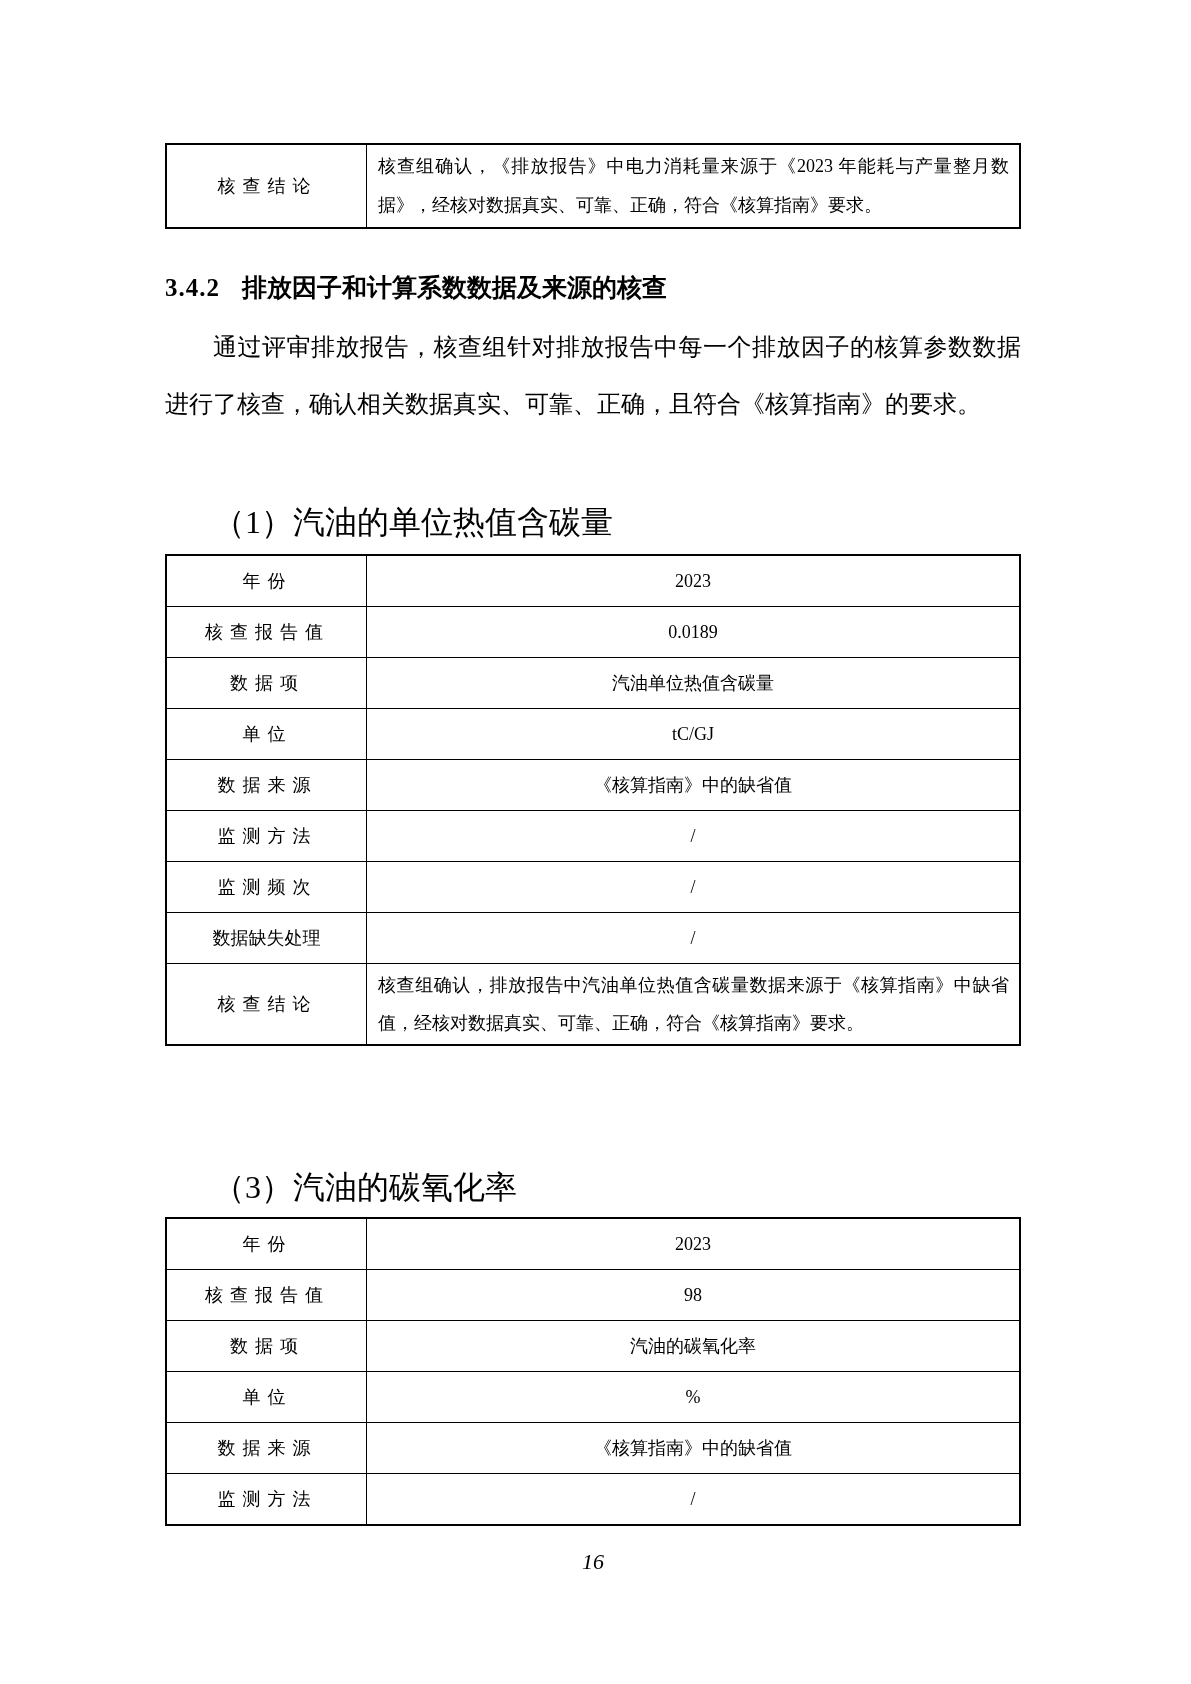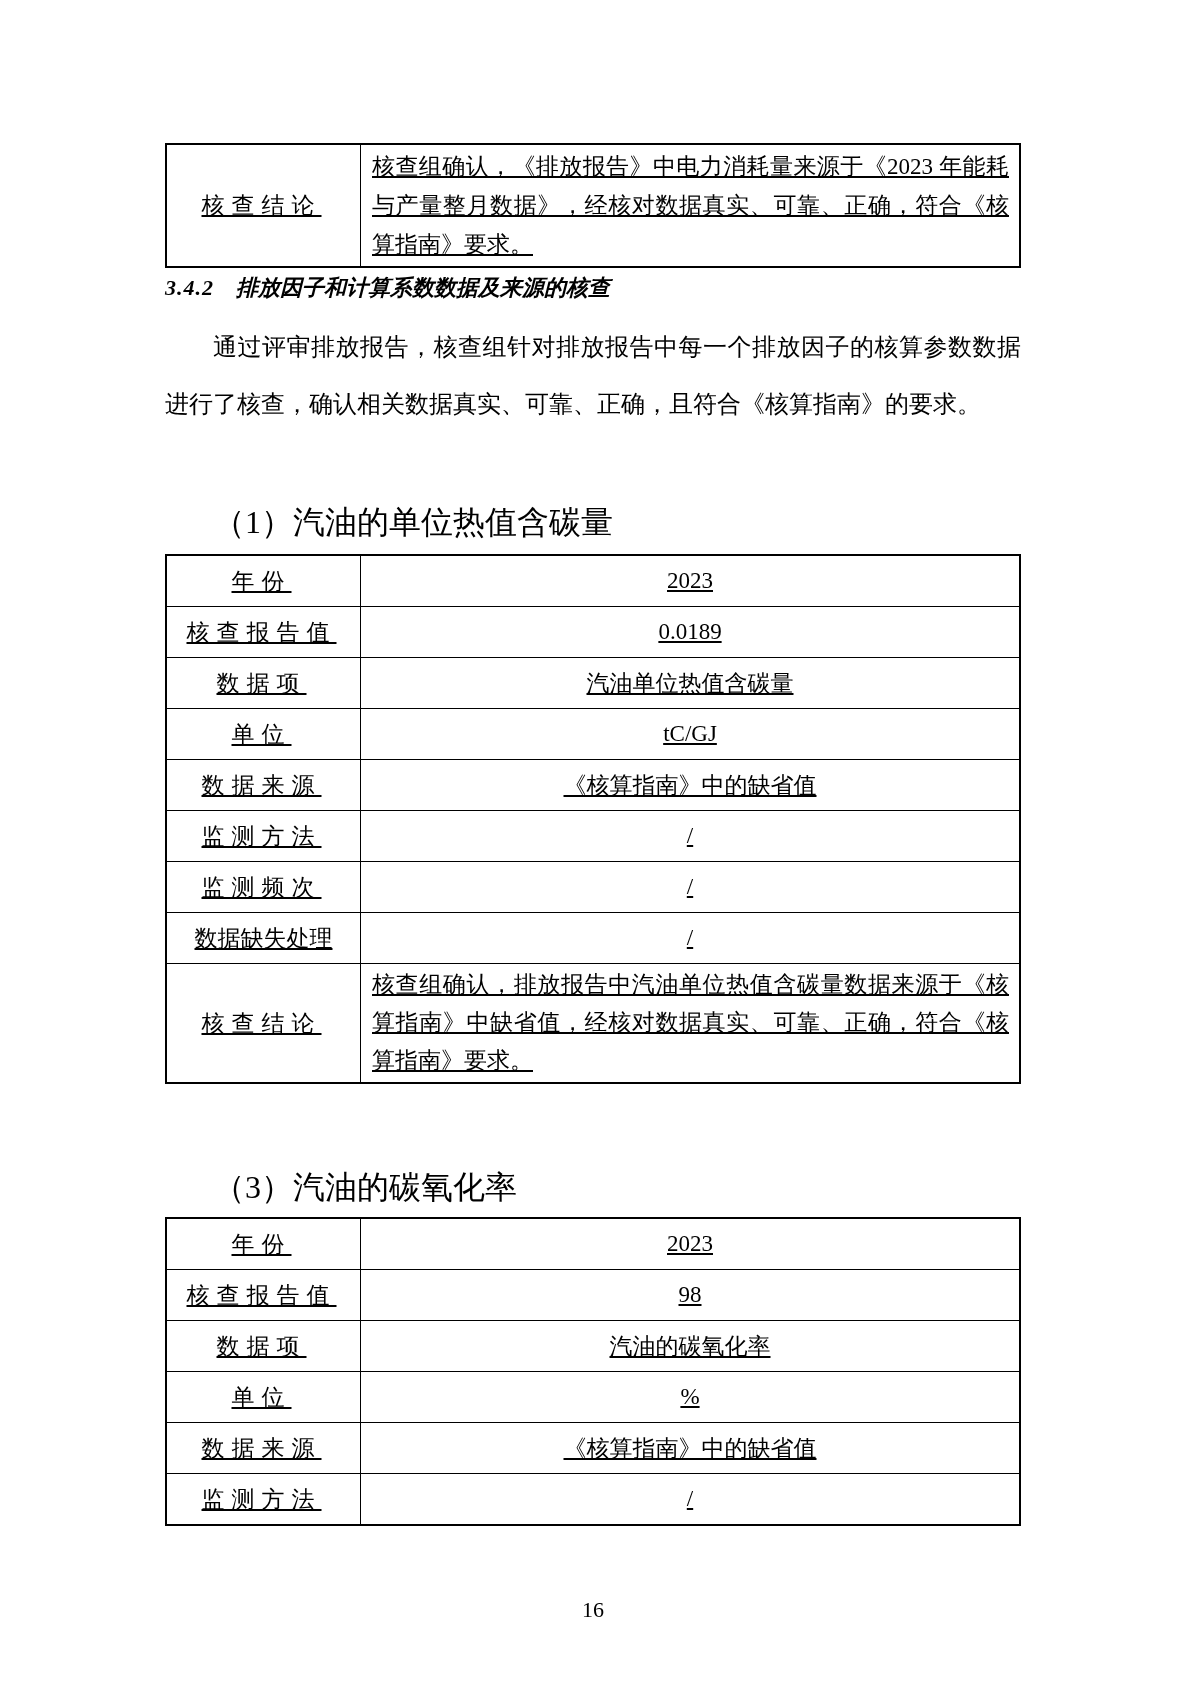--- a/index.html
+++ b/index.html
@@ -15,43 +15,41 @@
 
   
   table.doc-table{
     border-collapse:collapse;
     table-layout:fixed;
     width:856px;
     border:2px solid #000;
   }
   table.doc-table td{
     border:1.5px solid #000;
-    font-size:23px;
+    font-size:18px;
     text-align:center;
     vertical-align:middle;
     padding:0 4px;
     overflow:hidden;
-    text-decoration:underline;
   }
   table.doc-table td.label{width:189px;}
-  table.doc-table td.sp{letter-spacing:7px;padding-left:0;}
+  table.doc-table td.sp{letter-spacing:7px;padding-left:6px;}
   table.doc-table tr.single td{height:50px;margin-left:31px;}
   table.doc-table td.value-long{
     text-align:justify;
     padding:2px 10px 2px 11px;
   }
   .top-table td.value-long{line-height:39px;}
   .t1 td.value-long{line-height:38px;margin-top:44px;}
 
   .heading{
-    font-size:22px;
+    font-size:25px;
     font-weight:bold;
     line-height:32px;
     white-space:nowrap;
-    font-style:italic;
   }
   .heading .num{margin-right:22px;letter-spacing:1px;}
 
   .para{
     font-size:24px;
     line-height:57px;
     text-align:justify;
     text-indent:48px;
   }
   .sub-label{
@@ -152,15 +150,15 @@
           <td class="label sp">数据来源</td>
           <td class="value">《核算指南》中的缺省值</td>
         </tr>
         <tr class="single">
           <td class="label sp">监测方法</td>
           <td class="value">/</td>
         </tr>
       </tbody>
   </table>
 
-  <div class="page-num abs" style="top:1596px;">16</div>
+  <div class="page-num abs" style="top:1548px;font-style:italic;">16</div>
 
 </div>
 
 </body></html>

